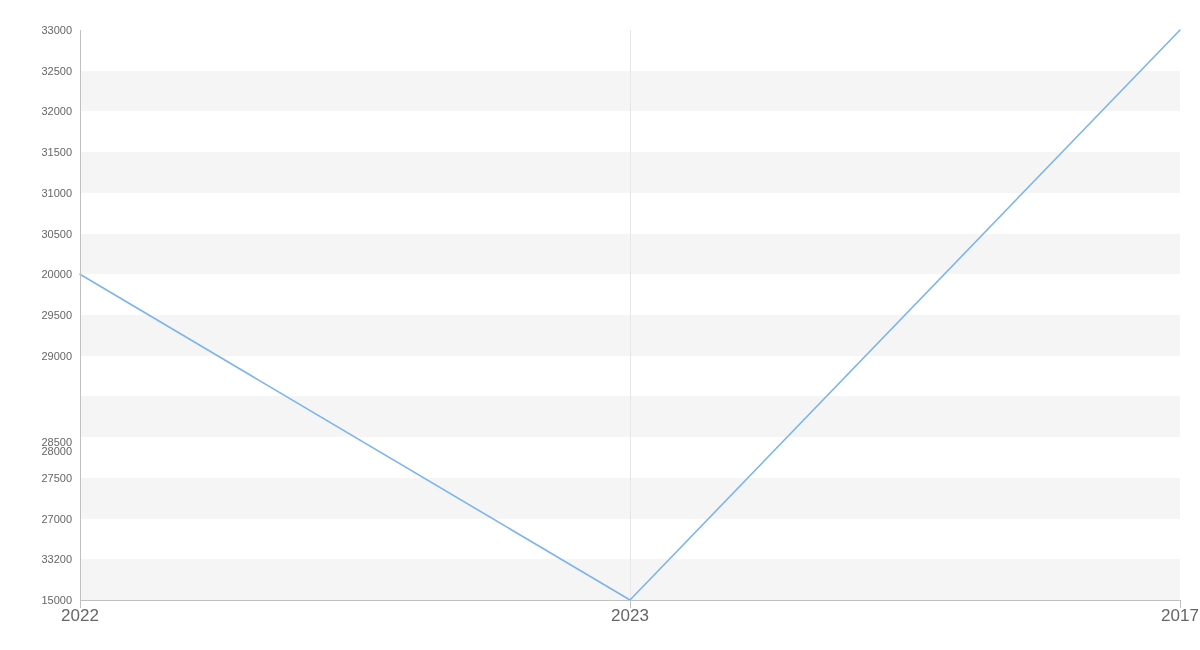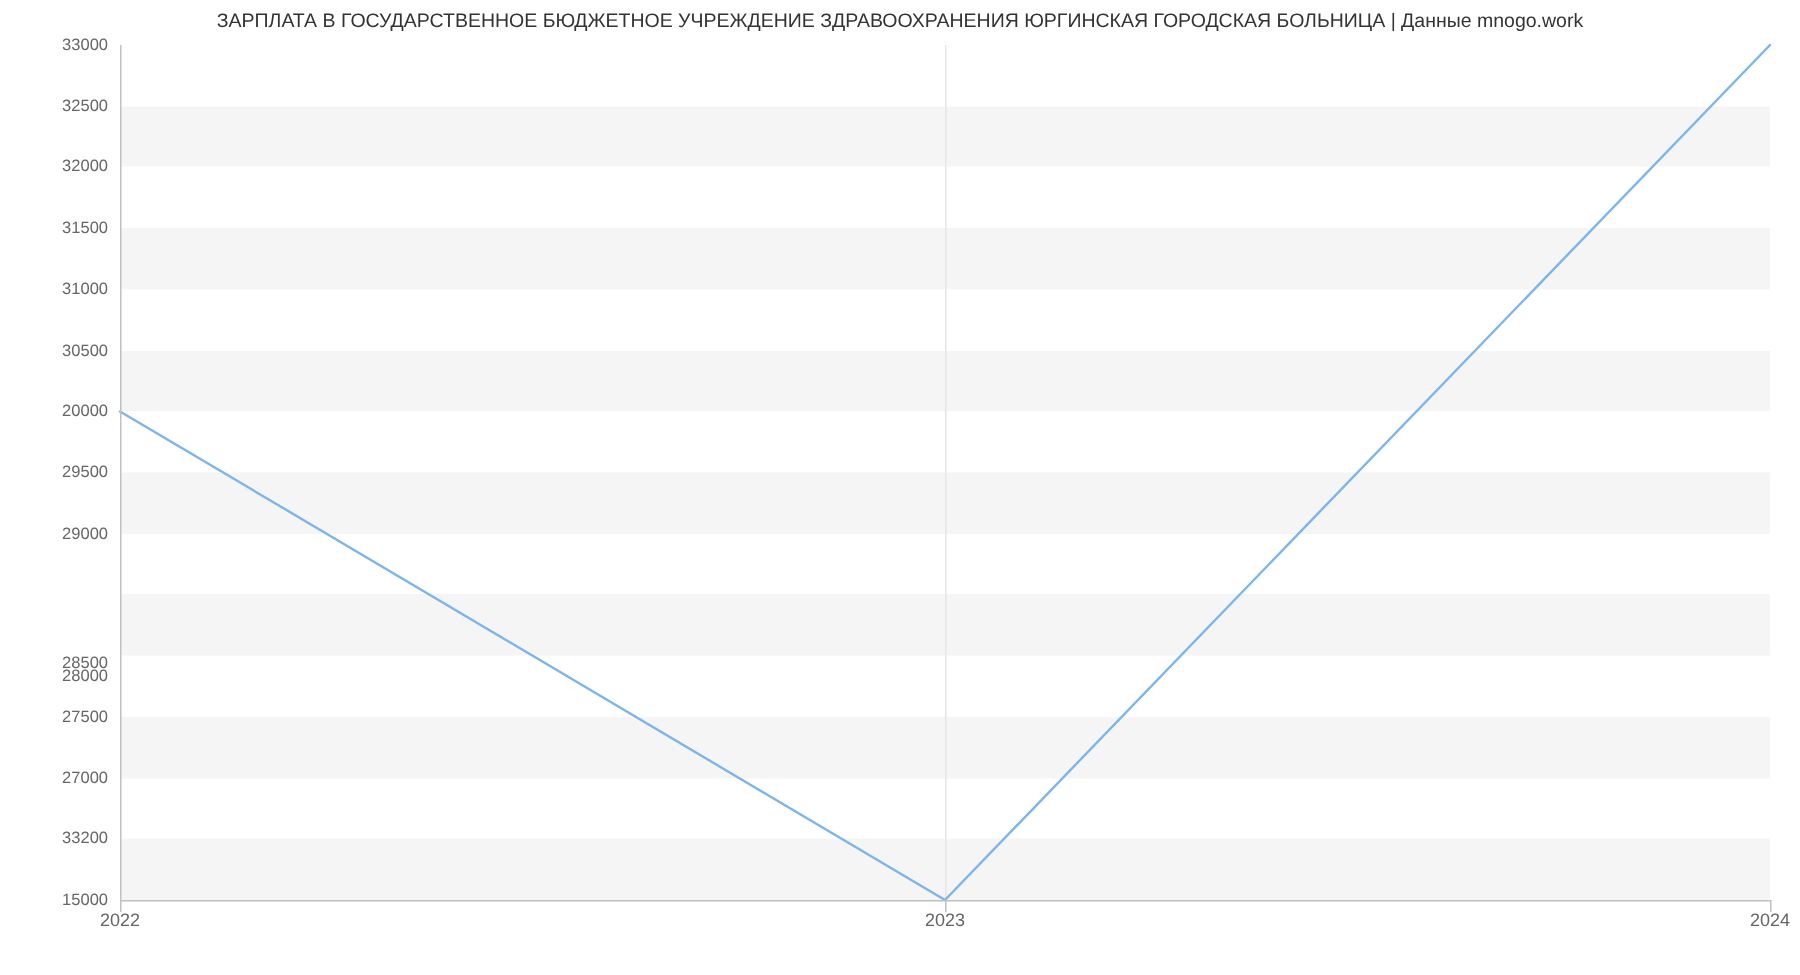--- a/index.html
+++ b/index.html
@@ -54,21 +54,21 @@
     right: 1128px;
     width: 60px;
     text-align: right;
     font-size: 11px;
     color: #666666;
     transform: translateY(-50%);
   }
   .x-tick-label {
     position: absolute;
     top: 606px;
-    font-size: 12px;
+    font-size: 17px;
     color: #666666;
     transform: translateX(-50%);
   }
   svg.line-layer {
     position: absolute;
     left: 0;
     top: 0;
     width: 100%;
     height: 100%;
     overflow: visible;
@@ -83,21 +83,20 @@
   .tick-mark {
     position: absolute;
     background: #c0c0c0;
   }
 </style>
 </head>
 <body>
 
 <div class="chart-wrap">
 
-  <div class="title">ЗАРПЛАТА В ГОСУДАРСТВЕННОЕ БЮДЖЕТНОЕ УЧРЕЖДЕНИЕ ЗДРАВООХРАНЕНИЯ ЮРГИНСКАЯ ГОРОДСКАЯ БОЛЬНИЦА | Данные mnogo.work</div>
 
   <div class="plot" id="plot">
     <div class="grid-band" style="top: 529.286px; height: 40.7143px;"></div>
       <div class="grid-band" style="top: 447.857px; height: 40.7143px;"></div>
       <div class="grid-band" style="top: 366.429px; height: 40.7143px;"></div>
       <div class="grid-band" style="top: 285px; height: 40.7143px;"></div>
       <div class="grid-band" style="top: 203.571px; height: 40.7143px;"></div>
       <div class="grid-band" style="top: 122.143px; height: 40.7143px;"></div>
       <div class="grid-band" style="top: 40.7143px; height: 40.7143px;"></div>
       <div class="vline" style="left: 550px;"></div>
@@ -119,16 +118,16 @@
     <div class="y-tick-label" style="top: 192.857px;">31000</div>
     <div class="y-tick-label" style="top: 152.143px;">31500</div>
     <div class="y-tick-label" style="top: 111.429px;">32000</div>
     <div class="y-tick-label" style="top: 70.7143px;">32500</div>
     <div class="y-tick-label" style="top: 30px; text-align: right;">33000</div>
     <div class="tick-mark" style="left: 80px; top: 600px; width: 1px; height: 8px;"></div>
     <div class="x-tick-label" style="left: 80px;">2022</div>
     <div class="tick-mark" style="left: 630px; top: 600px; width: 1px; height: 8px;"></div>
     <div class="x-tick-label" style="left: 630px;">2023</div>
     <div class="tick-mark" style="left: 1180px; top: 600px; width: 1px; height: 8px;"></div>
-    <div class="x-tick-label" style="left: 1180px;">2024</div>
+    <div class="x-tick-label" style="left: 1180px;">2017</div>
     <div class="axis-line" style="left: 80px; top: 600px; width: 1100px; height: 1px;"></div>
     <div class="axis-line" style="left: 80px; top: 30px; width: 1px; height: 570px;"></div>
   </div>
 
 </body></html>

